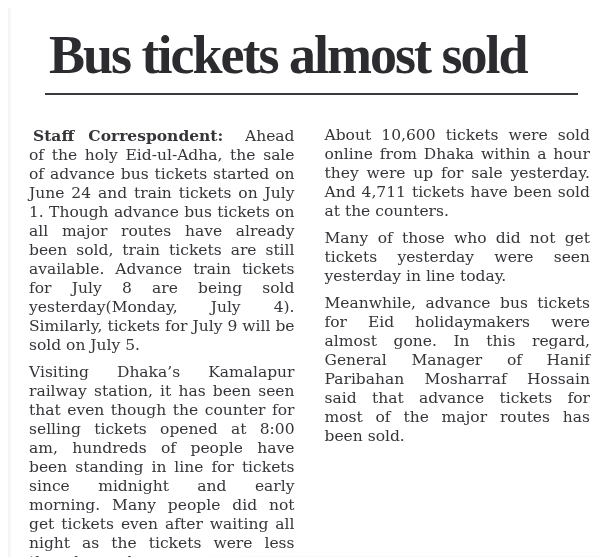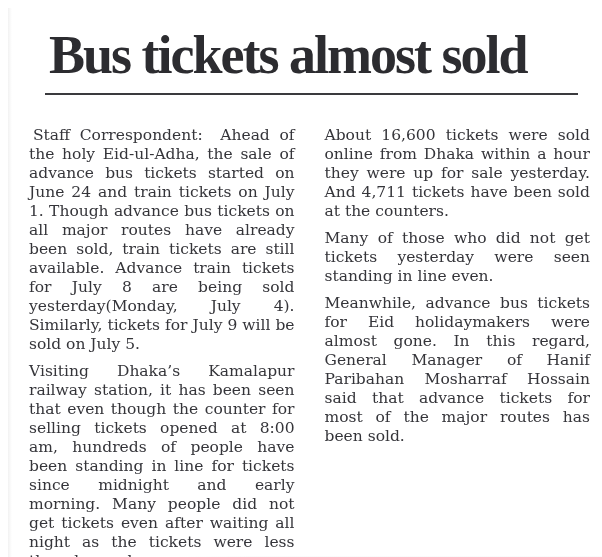--- a/index.html
+++ b/index.html
@@ -58,21 +58,21 @@
     line-height: 19px;
     text-align: justify;
     text-justify: inter-word;
   }
 
   .column p {
     margin: 0;
   }
 
   .byline-lead {
-    font-weight: normal;
+    font-weight: bold;
     margin-top: 40px;
   }
 
   
   .scan-shadow {
     position: absolute;
     left: 170px;
     right: 0;
     bottom: 0;
     height: 9px;
@@ -94,22 +94,22 @@
 
   <div class="article-body">
 
     <div class="column">
       <p><span class="byline-lead">Staff Correspondent:</span><span> Ahead of the holy Eid-ul-Adha, the sale of advance bus tickets started on June 24 and train tickets on July 1. Though advance bus tickets on all major routes have already been sold, train tickets are still available. Advance train tickets for July 8 are being sold yesterday(Monday, July 4). Similarly, tickets for July 9 will be sold on July 5.</span></p>
       <p>Visiting Dhaka’s Kamalapur railway station, it has been seen that even though the counter for selling tickets opened at 8:00 am, hundreds of people have been standing in line for tickets since midnight and early morning. Many people did not get tickets even after waiting all night as the tickets were less than demand.</p>
       <p>Earlier on Sunday, a huge crowd of ticket seekers was seen at Kamalapur railway</p>
     </div>
 
     <div class="column">
-      <p>About 16,600 tickets were sold online from Dhaka within a hour they were up for sale yesterday. And 4,711 tickets have been sold at the counters.</p>
-      <p>Many of those who did not get tickets yesterday were seen standing in line even.</p>
+      <p>About 10,600 tickets were sold online from Dhaka within a hour they were up for sale yesterday. And 4,711 tickets have been sold at the counters.</p>
+      <p>Many of those who did not get tickets yesterday were seen yesterday in line today.</p>
       <p>Meanwhile, advance bus tickets for Eid holidaymakers were almost gone. In this regard, General Manager of Hanif Paribahan Mosharraf Hossain said that advance tickets for most of the major routes has been sold.</p>
     </div>
 
   </div>
 
   <div class="scan-shadow"></div>
 
 </div>
 
 </body></html>

